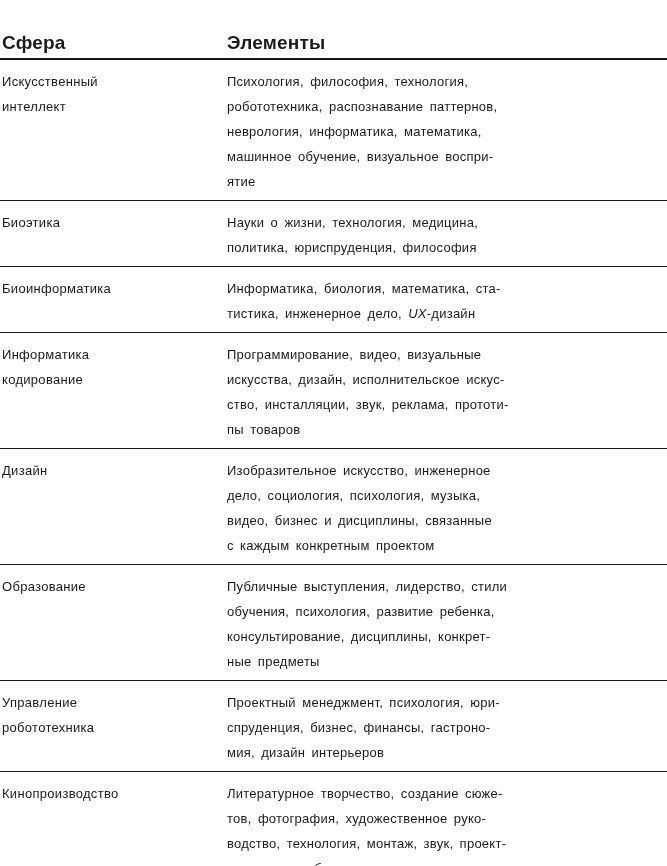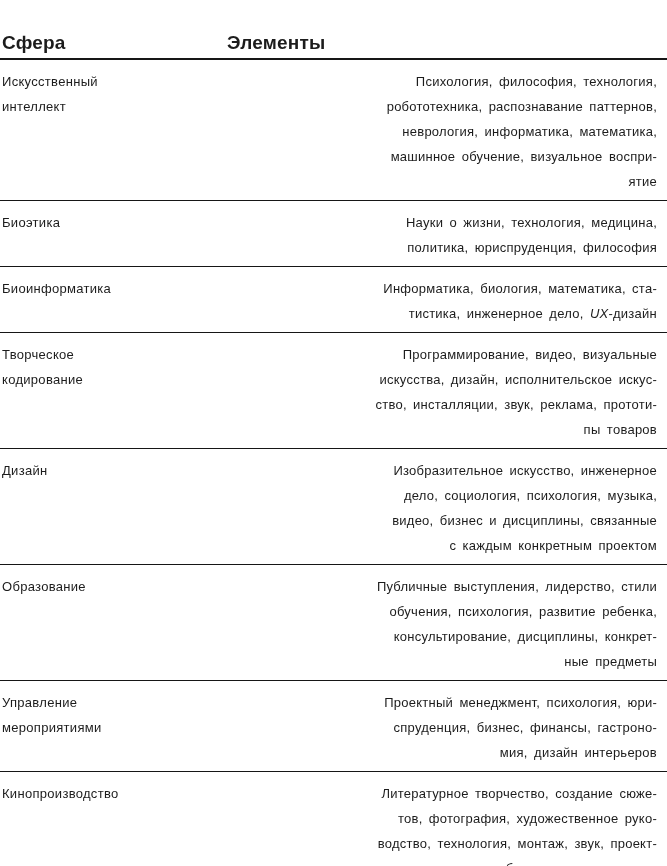--- a/index.html
+++ b/index.html
@@ -42,24 +42,23 @@
   .cell {
     font-size: 13px;
     line-height: 25px;
     font-weight: 400;
   }
   .sphere-cell {
     padding-left: 2px;
     letter-spacing: 0.3px;
   }
   .elements-cell {
-    padding-right: 10px;
+    padding-right: 0;
     letter-spacing: 0.25px;
     word-spacing: 2.5px;
-    text-align: right;
   }
   .text-line {
     white-space: nowrap;
   }
   .elements-cell i {
     font-style: italic;
   }
 </style>
 </head>
 <body>
@@ -97,21 +96,21 @@
           <div class="cell sphere-cell">
             <div class="text-line">Биоинформатика</div>
           </div>
           <div class="cell elements-cell">
             <div class="text-line">Информатика, биология, математика, ста-</div>
             <div class="text-line"><span>тистика, инженерное дело, </span><i>UX</i><span>-дизайн</span></div>
           </div>
         </div>
         <div class="row">
           <div class="cell sphere-cell">
-            <div class="text-line">Творческое</div>
+            <div class="text-line">Информатика</div>
             <div class="text-line">кодирование</div>
           </div>
           <div class="cell elements-cell">
             <div class="text-line">Программирование, видео, визуальные</div>
             <div class="text-line">искусства, дизайн, исполнительское искус-</div>
             <div class="text-line">ство, инсталляции, звук, реклама, прототи-</div>
             <div class="text-line">пы товаров</div>
           </div>
         </div>
         <div class="row">
@@ -132,21 +131,21 @@
           <div class="cell elements-cell">
             <div class="text-line">Публичные выступления, лидерство, стили</div>
             <div class="text-line">обучения, психология, развитие ребенка,</div>
             <div class="text-line">консультирование, дисциплины, конкрет-</div>
             <div class="text-line">ные предметы</div>
           </div>
         </div>
         <div class="row">
           <div class="cell sphere-cell">
             <div class="text-line">Управление</div>
-            <div class="text-line">мероприятиями</div>
+            <div class="text-line">робототехника</div>
           </div>
           <div class="cell elements-cell">
             <div class="text-line">Проектный менеджмент, психология, юри-</div>
             <div class="text-line">спруденция, бизнес, финансы, гастроно-</div>
             <div class="text-line">мия, дизайн интерьеров</div>
           </div>
         </div>
         <div class="row">
           <div class="cell sphere-cell">
             <div class="text-line">Кинопроизводство</div>

